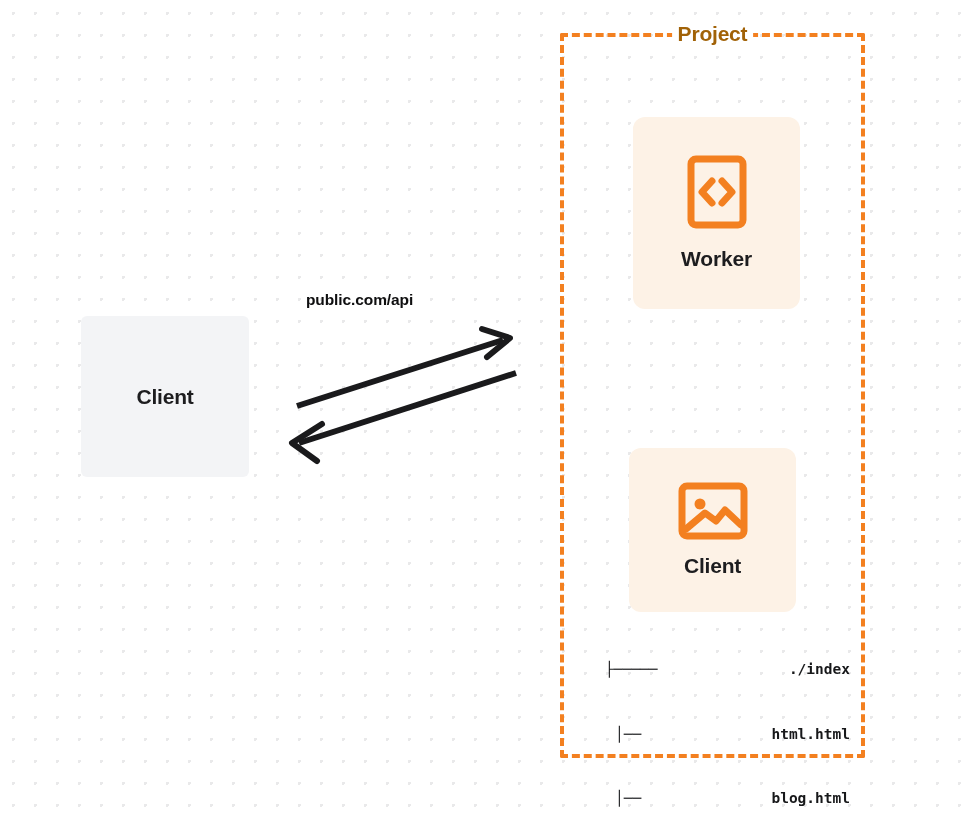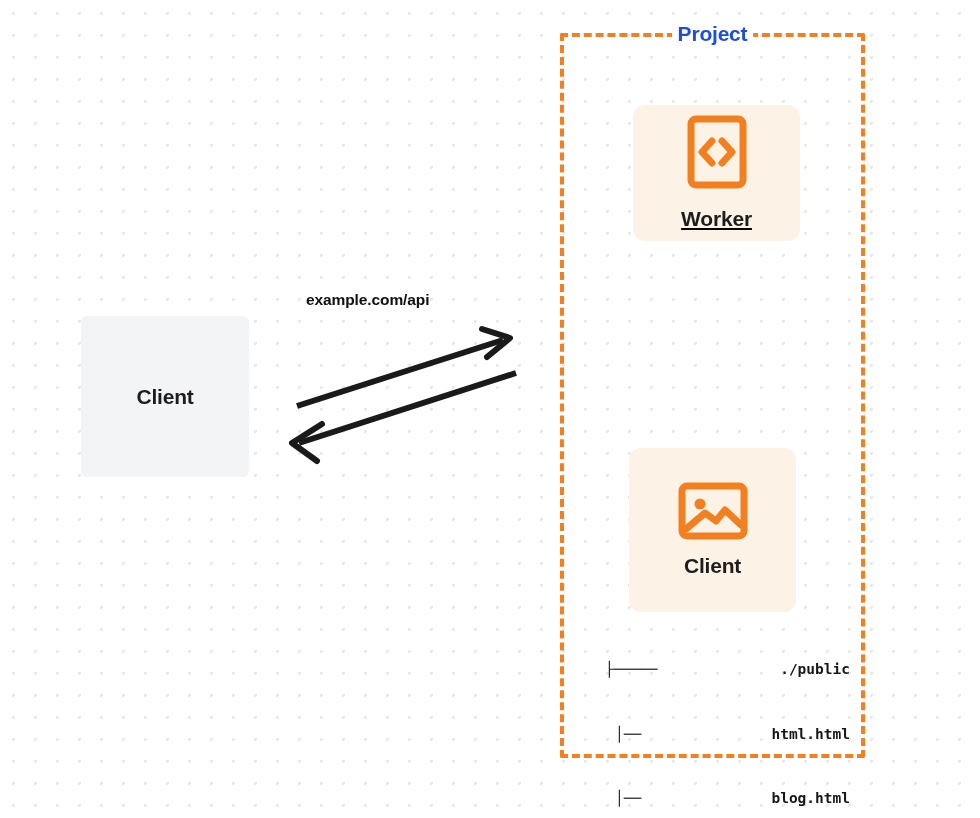--- a/index.html
+++ b/index.html
@@ -86,41 +86,40 @@
   }
   #project-title {
     position: absolute;
     left: 50%;
     top: -11px;
     transform: translateX(-50%);
     background: #ffffff;
     padding: 0 6px;
     font-size: 21px;
     font-weight: bold;
-    color: #1d4ed8;
+    color: #a16207;
     letter-spacing: -0.2px;
     white-space: nowrap;
   }
 
   
   .res-card {
     position: absolute;
     background: #fdf2e6;
     border-radius: 12px;
     display: flex;
     flex-direction: column;
     align-items: center;
     justify-content: center;
   }
   #worker-card {
     left: 73px;
-    top: 72px;
+    top: 84px;
     width: 167px;
-    height: 136px;
-    text-decoration: underline;
+    height: 192px;
   }
   #assets-card {
     left: 69px;
     top: 415px;
     width: 167px;
     height: 164px;
   }
   .res-card .card-icon {
     display: block;
     margin-bottom: 14px;
@@ -177,21 +176,21 @@
       <line x1="297" y1="406" x2="503" y2="340" stroke="#1a1a1c" stroke-width="6" stroke-linecap="butt"></line>
       <polyline points="482,329 510,338 487,357" fill="none" stroke="#1a1a1c" stroke-width="6" stroke-linecap="round" stroke-linejoin="round"></polyline>
     </g>
 
     <g>
       <line x1="516" y1="373" x2="299" y2="443" stroke="#1a1a1c" stroke-width="6" stroke-linecap="butt"></line>
       <polyline points="322,424 292,443 317,461" fill="none" stroke="#1a1a1c" stroke-width="6" stroke-linecap="round" stroke-linejoin="round"></polyline>
     </g>
   </svg>
 
-  <div id="request-label">example.com/api</div>
+  <div id="request-label">public.com/api</div>
 
   <div id="project-container">
     <div id="project-border"></div>
     <div id="project-title">Project</div>
 
     <div id="worker-card" class="res-card">
       <span class="card-icon">
         <svg width="60" height="74" viewBox="0 0 60 74">
           <rect x="4" y="4" width="52" height="66" rx="5" ry="5" fill="none" stroke="#f38020" stroke-width="7"></rect>
           <polyline points="25,26 15,37 25,48" fill="none" stroke="#f38020" stroke-width="7" stroke-linecap="round" stroke-linejoin="round"></polyline>
@@ -208,21 +207,21 @@
           <circle cx="22" cy="22" r="5.5" fill="#f38020"></circle>
           <polyline points="8,47 27,31 38,39 47,28 63,43" fill="none" stroke="#f38020" stroke-width="7" stroke-linecap="round" stroke-linejoin="round"></polyline>
         </svg>
       </span>
       <span class="card-label">Client</span>
     </div>
 
     <div id="file-tree">
       <div class="tree-row">
         <span class="tree-glyph">├─────</span>
-        <span class="tree-name">./public</span>
+        <span class="tree-name">./index</span>
       </div>
       <div class="tree-row child">
         <span class="tree-glyph">│──</span>
         <span class="tree-name">html.html</span>
       </div>
       <div class="tree-row child">
         <span class="tree-glyph">│──</span>
         <span class="tree-name">blog.html</span>
       </div>
       

